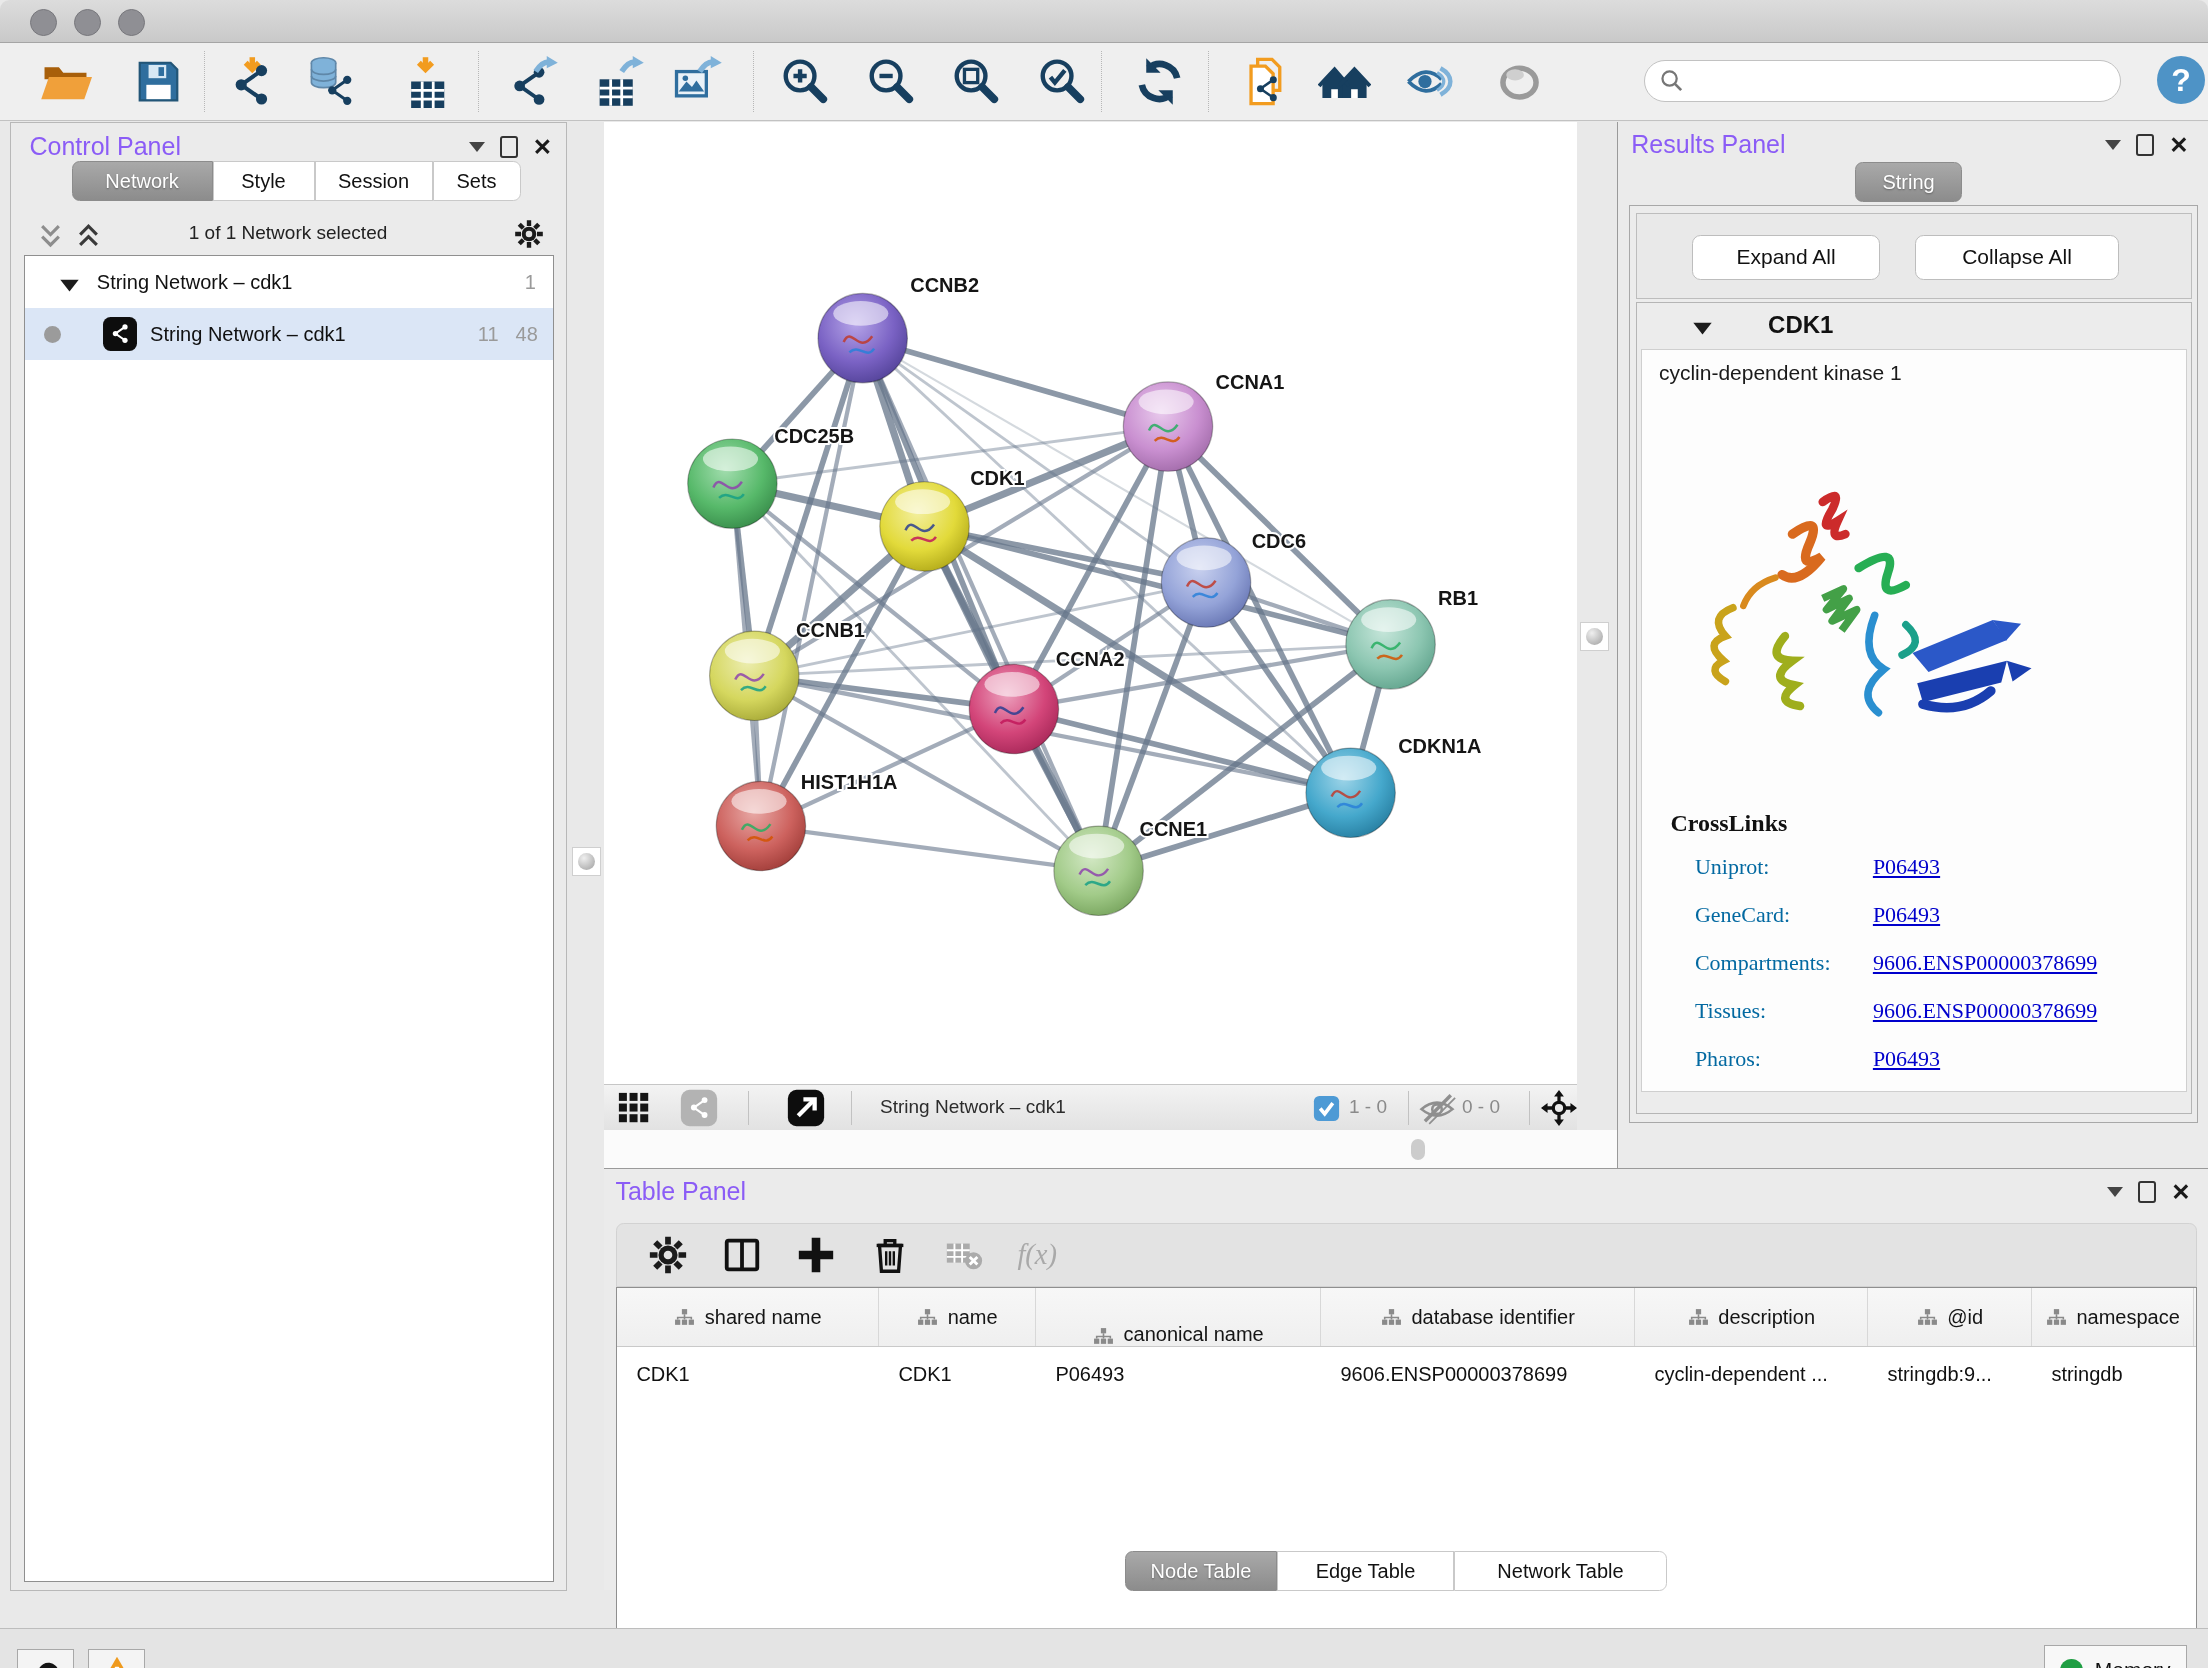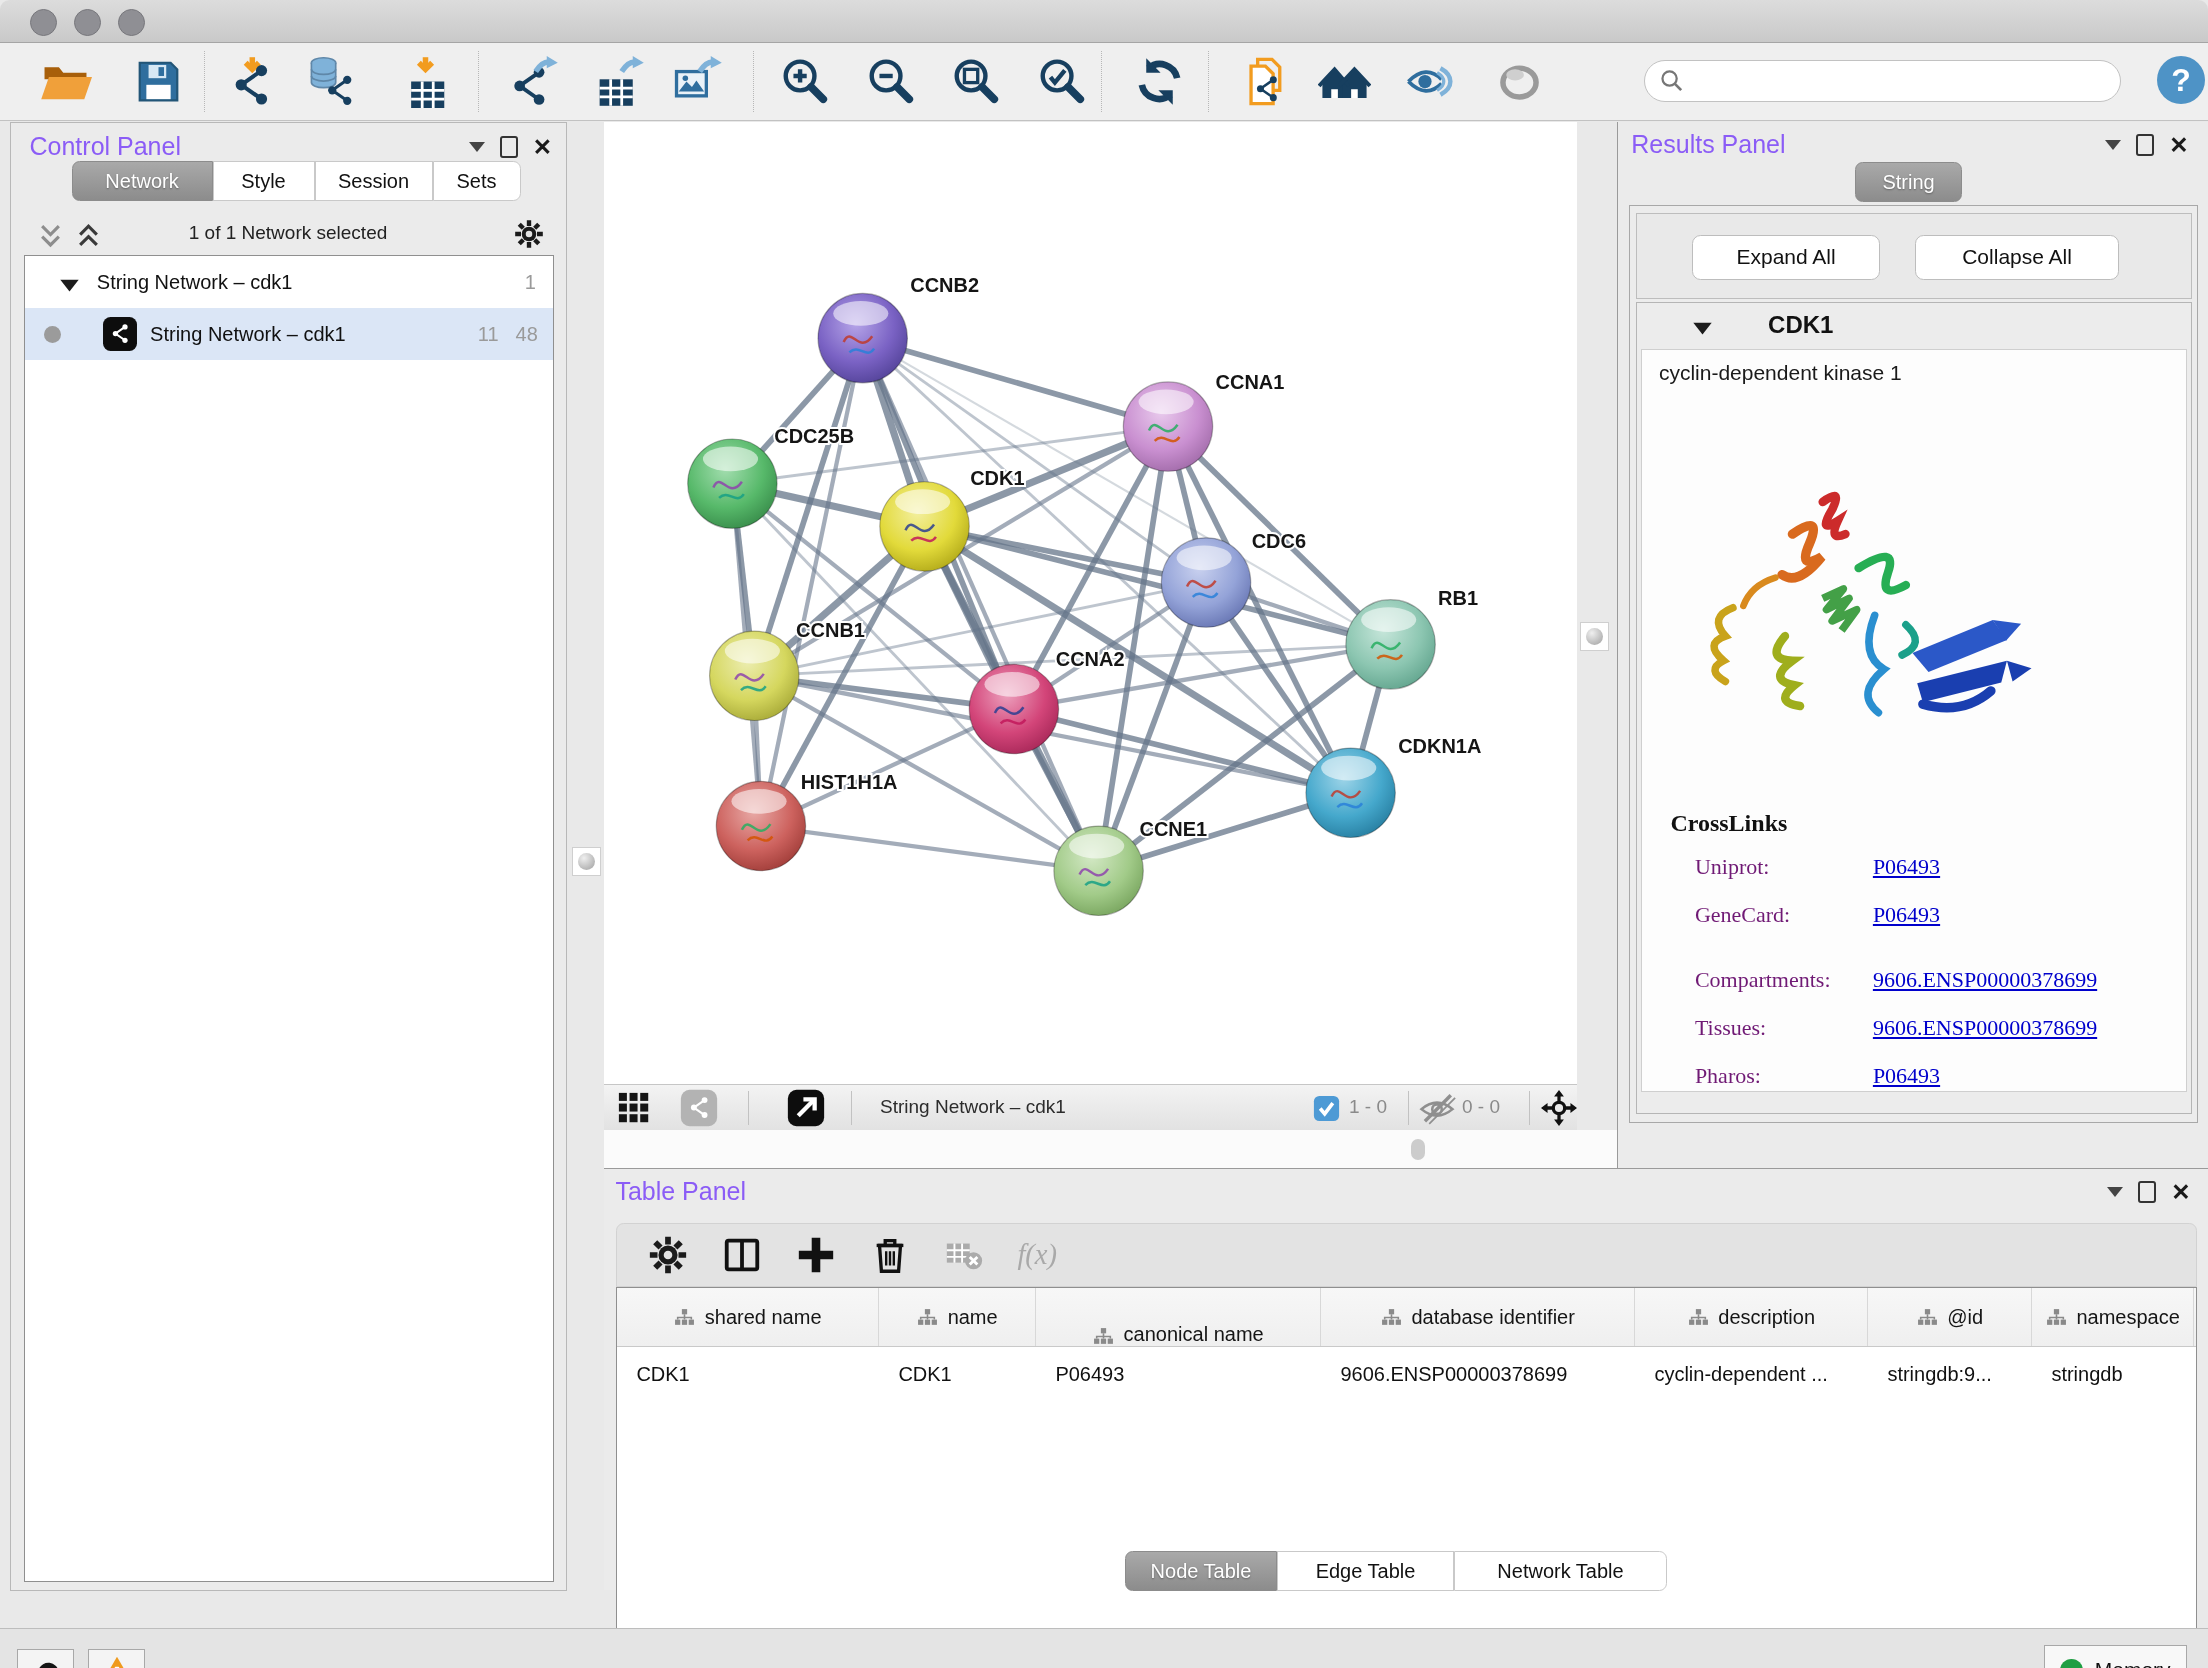--- a/index.html
+++ b/index.html
@@ -67,21 +67,21 @@
 
   
   .rpanel{position:absolute;left:1617px;top:122px;width:592px;height:1046px;background:#ebebeb;
     border-left:1.9px solid #9a9a9a;box-sizing:border-box;}
   .rbox{position:absolute;left:11.4px;top:83px;width:567px;height:916px;border:1px solid #a8a8a8;background:#ececec;}
   .btnwhite{background:#fff;border:1px solid #bdbdbd;border-radius:8.6px;font-size:21px;color:#111;
     display:flex;align-items:center;justify-content:center;}
   .cdk-header{position:absolute;left:5.7px;top:96px;width:554px;height:810px;border:1px solid #b5b5b5;background:#ececec;}
   .cdk-content{position:absolute;left:3.8px;top:46px;right:3.8px;height:741px;background:#fdfdfd;border:1px solid #cfcfcf;}
   .serif{font-family:"Liberation Serif",serif;}
-  .xl-label{font-family:"Liberation Serif",serif;font-size:22px;color:#701a75;}
+  .xl-label{font-family:"Liberation Serif",serif;font-size:22px;color:#0369a1;}
   .xl-link{font-family:"Liberation Serif",serif;font-size:22px;color:#0000cc;text-decoration:underline;}
 
   
   .tpanel{position:absolute;left:604px;top:1168px;width:1605px;height:422px;background:#ebebeb;
     border-top:1.9px solid #9a9a9a;box-sizing:border-box;}
   .ttoolbar{position:absolute;left:12.4px;top:54px;width:1581px;height:64px;background:#e3e3e3;
     border:1px solid #d2d2d2;border-radius:7.6px 7.6px 0 0;display:flex;align-items:center;gap:32px;padding-left:30px;box-sizing:border-box;}
   .ticon2{width:42px;height:42px;} .ticon2 svg{width:100%;height:100%;}
   .fx{font-family:"Liberation Serif",serif;font-style:italic;font-size:28.5px;color:#a9a9a9;}
   .dtable{position:absolute;left:12.4px;top:118px;width:1581px;height:464px;background:#fff;
@@ -604,21 +604,21 @@
             <path d="M345 206 l26 8 -20 14 z" fill="#1a3fb0"></path>
             <path d="M256 252 q42 12 72 -14" fill="none" stroke="#1a3fb0" stroke-width="10" stroke-linecap="round"></path>
           </svg>
 
           <div class="abs serif" style="left:28.5px;top:460px;font-size:24px;font-weight:bold;color:#111">CrossLinks</div>
           <div class="abs" id="crosslinks" style="left:53px;top:504px;width:476px">
               <div style="display: flex; margin-bottom: 22px; align-items: baseline;">
                 <span class="xl-label" style="width: 178px;">Uniprot:</span>
                 <a class="xl-link">P06493</a>
               </div>
-              <div style="display: flex; margin-bottom: 39px; align-items: center;">
+              <div style="display: flex; margin-bottom: 22px; align-items: center;">
                 <span class="xl-label" style="width: 178px;">GeneCard:</span>
                 <a class="xl-link">P06493</a>
               </div>
               <div style="display: flex; margin-bottom: 22px; align-items: baseline;">
                 <span class="xl-label" style="width: 178px;">Compartments:</span>
                 <a class="xl-link">9606.ENSP00000378699</a>
               </div>
               <div style="display: flex; margin-bottom: 22px; align-items: baseline;">
                 <span class="xl-label" style="width: 178px;">Tissues:</span>
                 <a class="xl-link">9606.ENSP00000378699</a>

